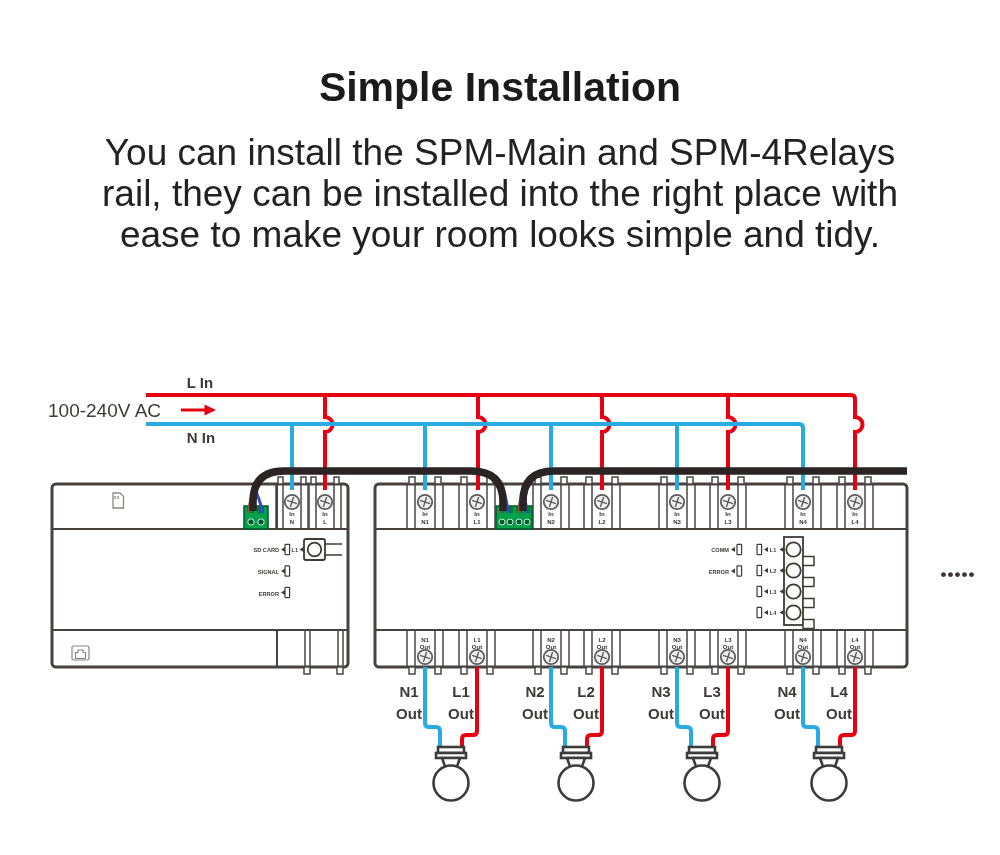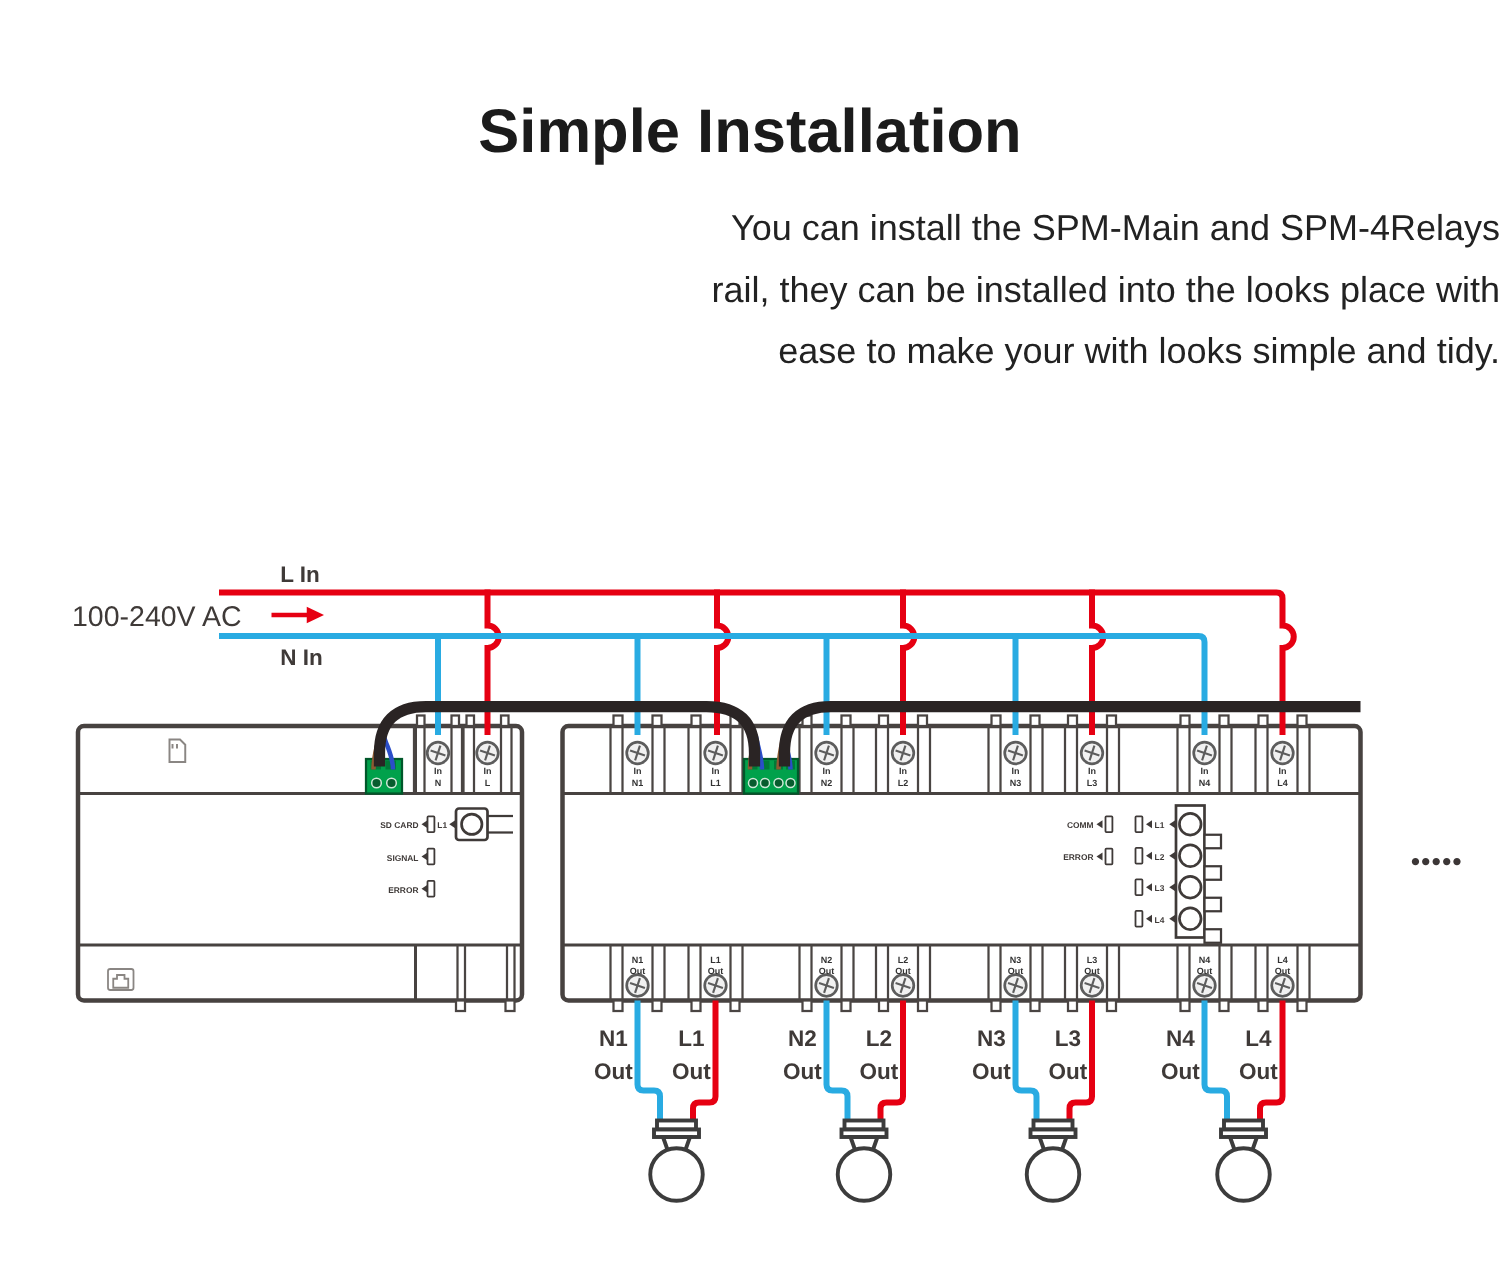--- a/index.html
+++ b/index.html
@@ -1,37 +1,37 @@
 <!DOCTYPE html>
 <html><head>
 <meta charset="utf-8">
 <style>
   html,body{margin:0;padding:0;background:#fff;}
   #page{position:relative;width:1000px;height:855px;background:#fff;overflow:hidden;
         font-family:"Liberation Sans",sans-serif;}
   .title{position:absolute;top:64px;left:0;width:1000px;text-align:center;
          font-size:41px;font-weight:700;color:#1b1b1b;letter-spacing:0px;}
-  .para{position:absolute;top:132px;left:0;width:1000px;text-align:right;
-        font-size:24px;line-height:41px;color:#222;}
+  .para{position:absolute;top:132px;left:0;width:1000px;text-align:center;
+        font-size:37px;line-height:41px;color:#222;}
   svg{position:absolute;left:0;top:0;font-family:"Liberation Sans",sans-serif;}
   text{fill:#3f3a38;}
   .tlabel{font-size:6px;font-weight:700;fill:#333;}
   .ilabel{font-size:5.6px;font-weight:700;fill:#3f3a38;}
   .biglabel{font-size:15px;font-weight:700;}
   .volt{font-size:19px;}
 </style>
 </head>
 <body>
 <div id="page">
 
 <div class="title">Simple Installation</div>
 <div class="para">
   <div>You can install the SPM-Main and SPM-4Relays</div>
-  <div>rail, they can be installed into the looks place with</div>
-  <div>ease to make your with looks simple and tidy.</div>
+  <div>rail, they can be installed into the right place with</div>
+  <div>ease to make your room looks simple and tidy.</div>
 </div>
 
 <svg width="1000" height="855" viewBox="0 0 1000 855">
 <defs>
   <g id="screw">
     <circle r="7.2" fill="#f1f1f1" stroke="#5d5d5d" stroke-width="1.8"></circle>
     <g transform="rotate(18)" stroke="#5d5d5d" stroke-width="1.4">
       <line x1="-5.2" y1="0" x2="5.2" y2="0"></line>
             <line x1="0" y1="-5.2" x2="0" y2="5.2"></line>
     </g>

